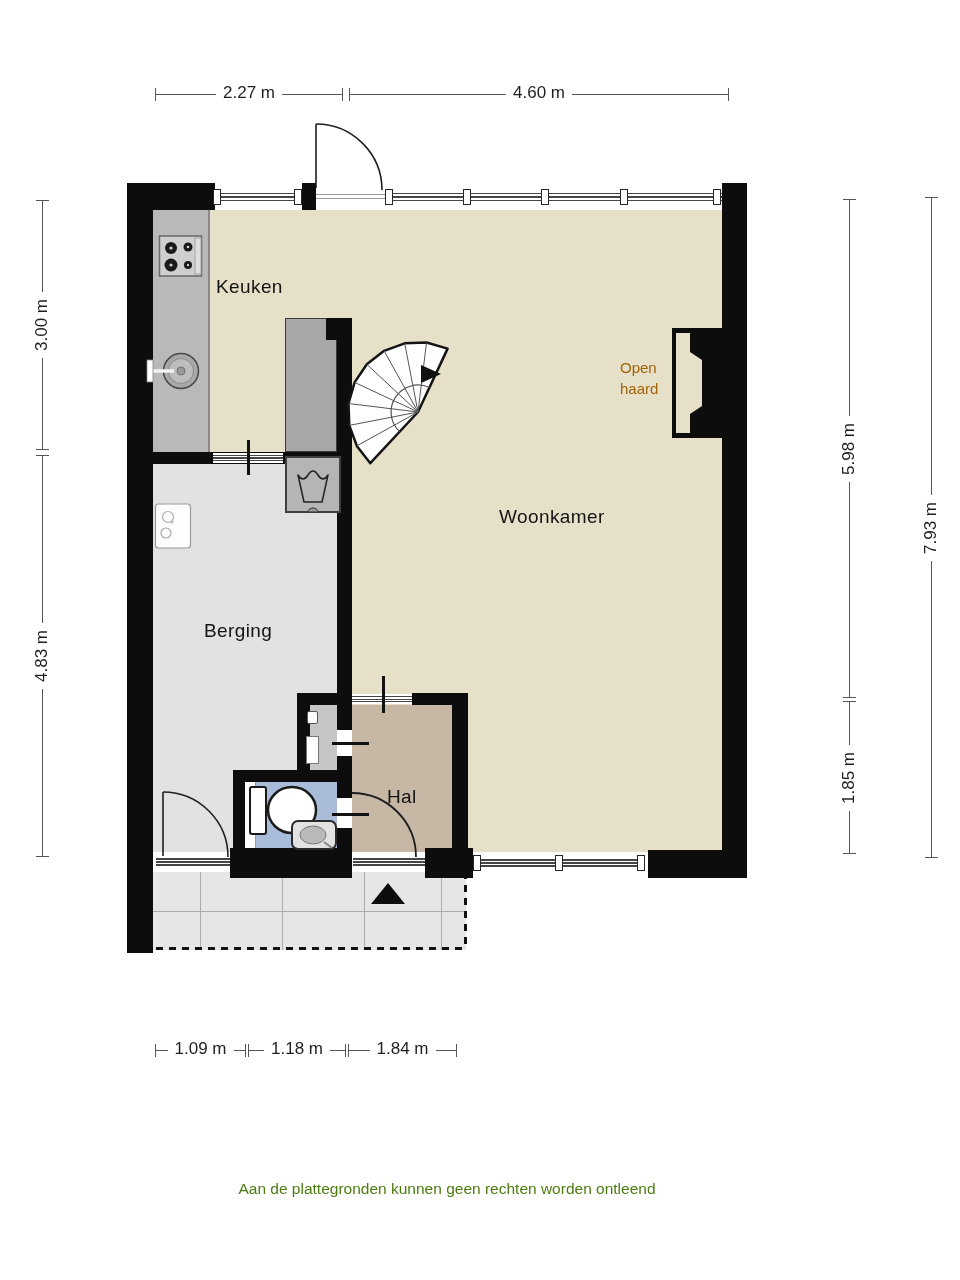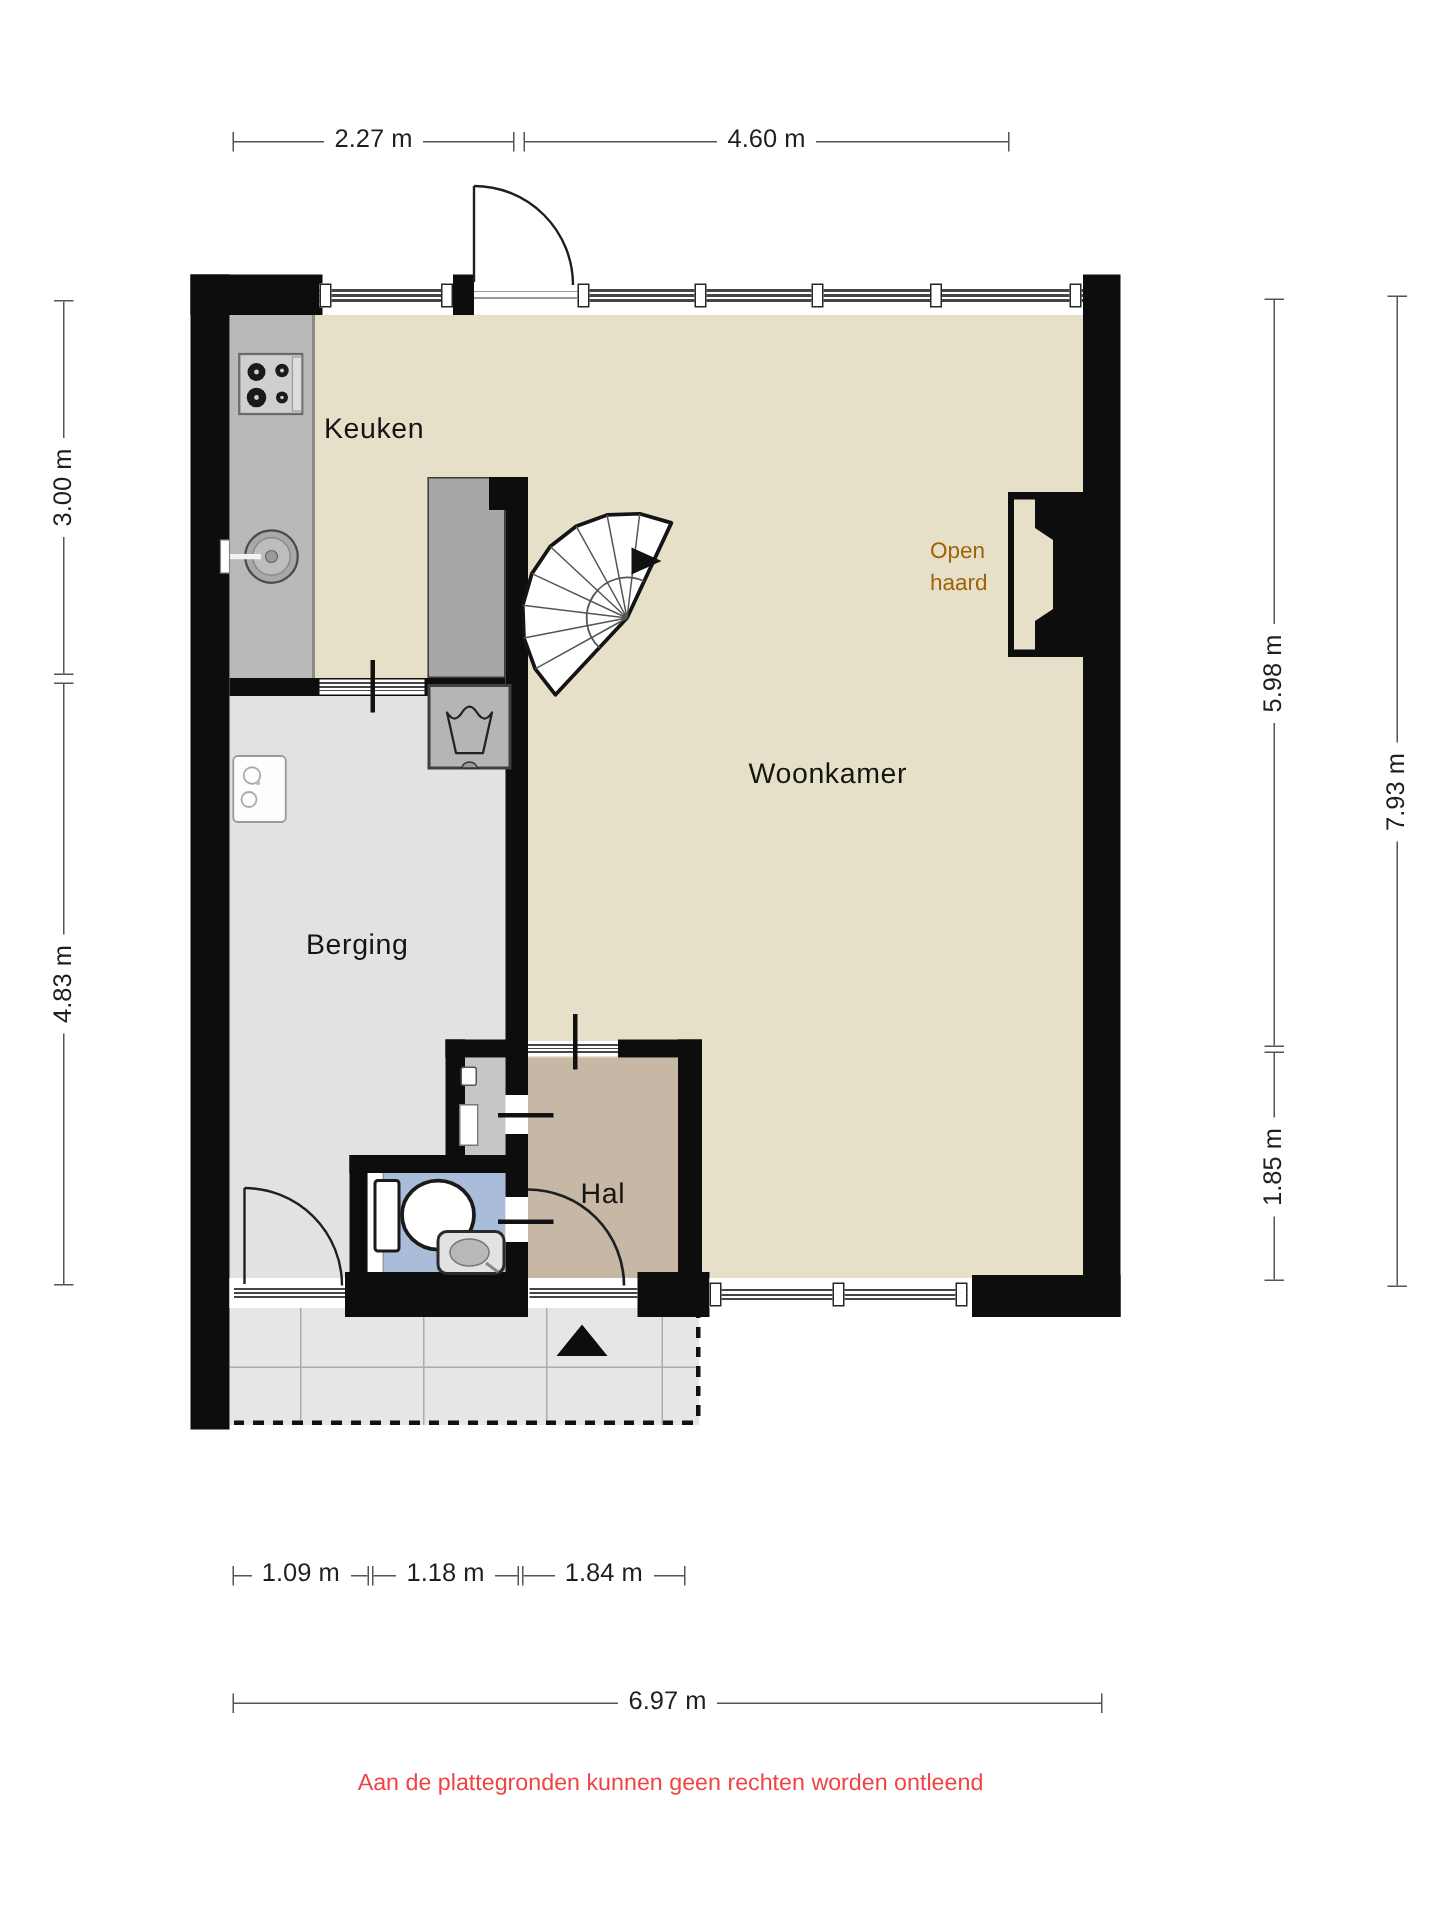--- a/index.html
+++ b/index.html
@@ -22,21 +22,21 @@
   .dim-h .lbl{padding:0 7px;white-space:nowrap;transform:translateY(-1px);}
   .dim-v{position:absolute;display:flex;flex-direction:column;align-items:center;font-size:17px;color:#1f1f1f;}
   .dim-v .tick{height:1px;width:13px;background:#555;}
   .dim-v .line{flex:1;width:1px;background:#555;}
   .dim-v .lbl{padding:7px 0;white-space:nowrap;writing-mode:vertical-rl;transform:rotate(180deg);}
   .grid-v{position:absolute;width:1px;background:#ababab;}
   .grid-h{position:absolute;height:1px;background:#ababab;}
   .dash-h{position:absolute;height:3px;background:repeating-linear-gradient(90deg,#111 0 7px,transparent 7px 13px);}
   .dash-v{position:absolute;width:3px;background:repeating-linear-gradient(180deg,#111 0 7px,transparent 7px 13px);}
   .fixture{position:absolute;box-sizing:border-box;}
-  .footer{position:absolute;left:0;top:1180px;width:894px;text-align:center;font-size:15.5px;color:#ef4444;}
+  .footer{position:absolute;left:0;top:1180px;width:894px;text-align:center;font-size:15.5px;color:#4d7c0f;}
   svg.overlay{position:absolute;left:0;top:0;}
 </style>
 </head>
 <body>
 
 <div class="canvas">
 
   <div class="floor" style="left:153px;top:210px;width:569px;height:642px;background:var(--floor-living,#e7e0c9);"></div>
   <div class="floor" style="left:153px;top:210px;width:55px;height:242px;background:var(--counter,#b9b9b9);border-right:2px solid #8a8a8a;"></div>
   <div class="floor" style="left:285px;top:318px;width:52px;height:134px;background:var(--cabinet,#a7a7a7);border:1.5px solid #3c3c3c;box-sizing:border-box;"></div>
@@ -192,21 +192,21 @@
   <div class="room-label" style="left:387px;top:786px;">Hal</div>
   <div class="small-label" style="left:620px;top:357px;width:48px;">Open haard</div>
 
   <div class="dim-h" style="left:155px;top:84px;width:188px;">
     <span class="tick"></span>
       <span class="line"></span>
       <span class="lbl">2.27 m</span>
       <span class="line"></span>
       <span class="tick"></span>
   </div>
-  <div class="dim-h" style="left:349px;top:84px;width:324px;">
+  <div class="dim-h" style="left:349px;top:84px;width:380px;">
     <span class="tick"></span>
       <span class="line"></span>
       <span class="lbl">4.60 m</span>
       <span class="line"></span>
       <span class="tick"></span>
   </div>
 
   <div class="dim-v" style="left:32px;top:200px;height:250px;">
     <span class="tick"></span>
       <span class="line"></span>
@@ -255,25 +255,18 @@
     <span class="tick"></span>
       <span class="line"></span>
       <span class="lbl">1.18 m</span>
       <span class="line"></span>
       <span class="tick"></span>
   </div>
   <div class="dim-h" style="left:348px;top:1040px;width:109px;">
     <span class="tick"></span>
       <span class="line"></span>
       <span class="lbl">1.84 m</span>
-      <span class="line"></span>
-      <span class="tick"></span>
-  </div>
-  <div class="dim-h" style="left:155px;top:1125px;width:580px;">
-    <span class="tick"></span>
-      <span class="line"></span>
-      <span class="lbl">6.97 m</span>
       <span class="line"></span>
       <span class="tick"></span>
   </div>
 
   <div class="footer">Aan de plattegronden kunnen geen rechten worden ontleend</div>
 </div>
 
 </body></html>

